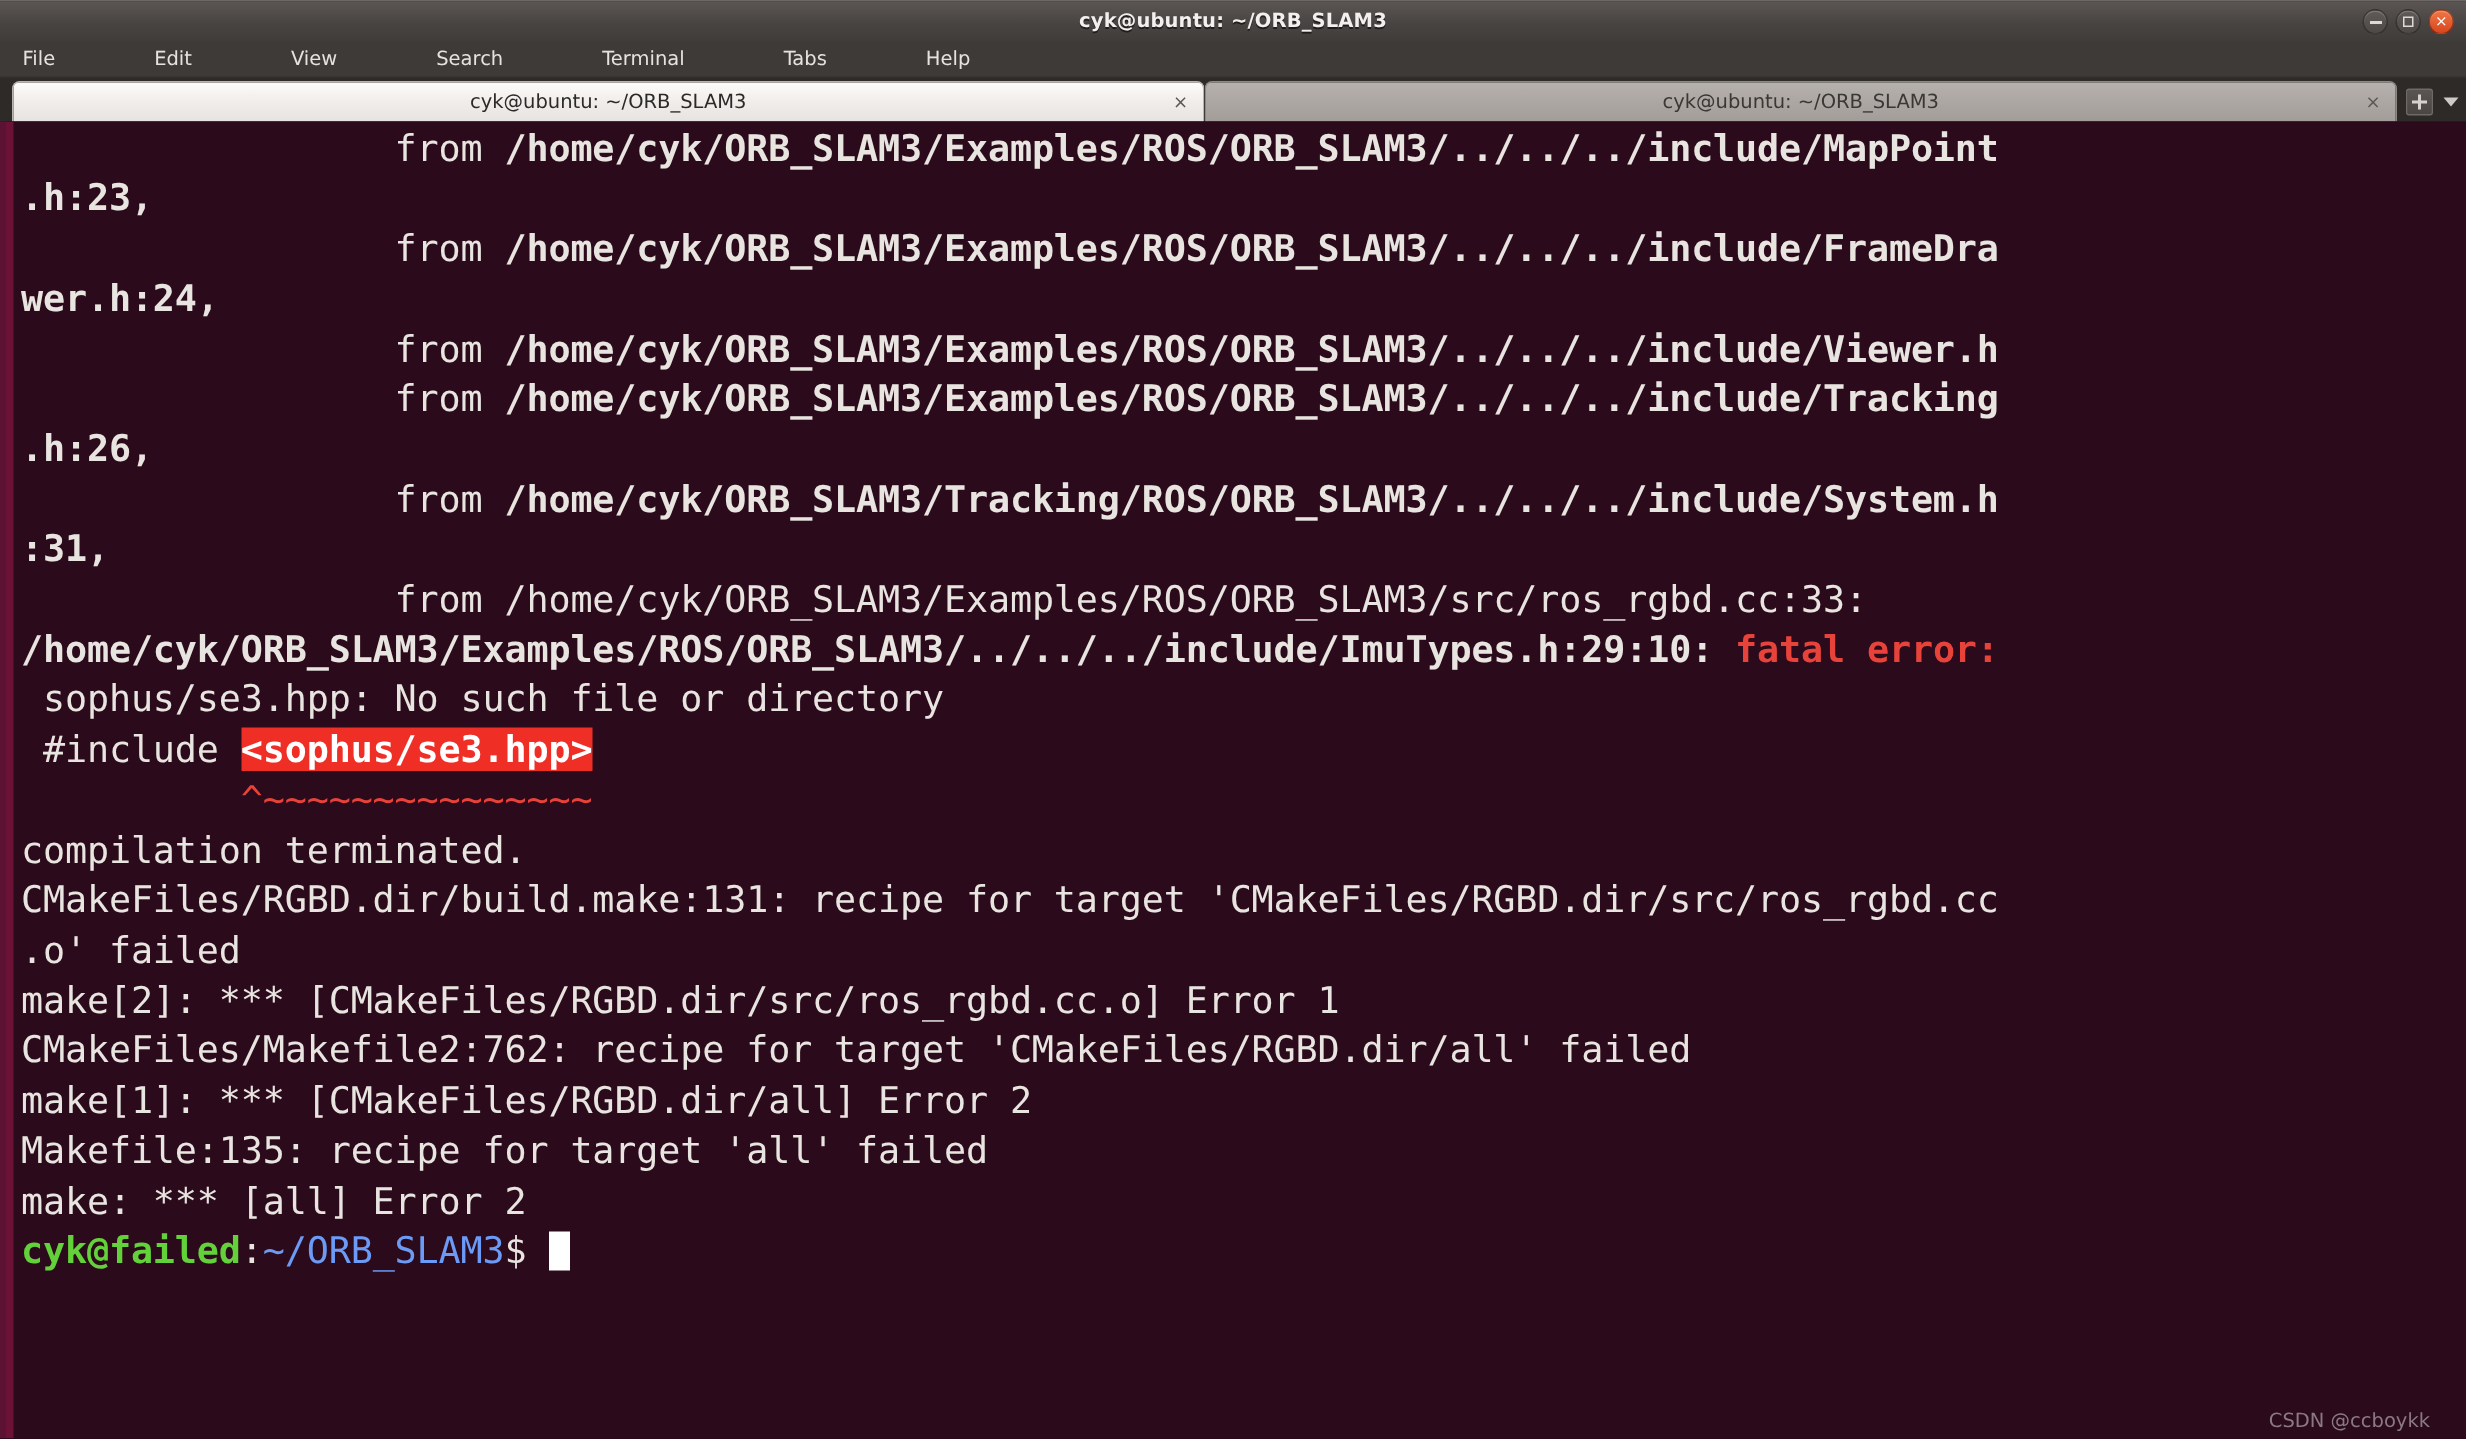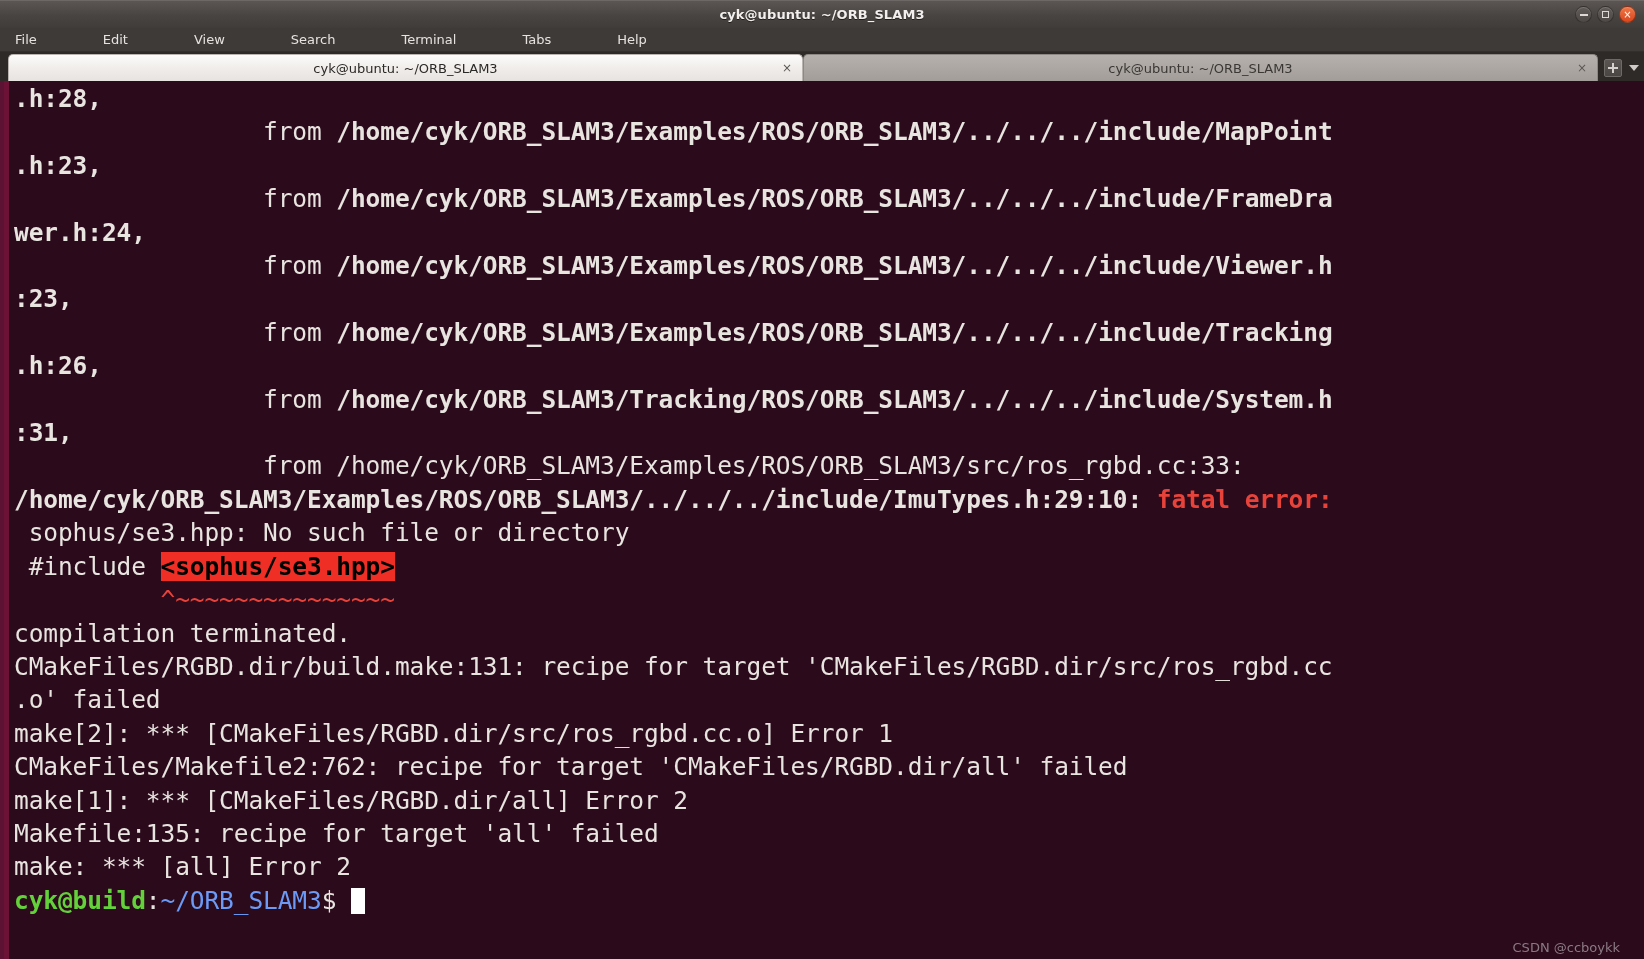--- a/index.html
+++ b/index.html
@@ -166,21 +166,21 @@
     font-family: "DejaVu Sans Mono", monospace;
     font-size: 24.5px;
     line-height: 33.4px;
     color: #e8e4e0;
     white-space: pre;
     letter-spacing: -0.1px;
   }
   .b { font-weight: bold; }
   .err { color: #e8433a; font-weight: bold; }
   .errplain { color: #e8433a; }
-  .hl { background: #ef2e26; color: #000000; font-weight: bold; }
+  .hl { background: #ef2e26; color: #ffffff; font-weight: bold; }
   .green { color: #63d13a; font-weight: bold; }
   .blue  { color: #6b9bf7; font-weight: normal; }
   .cursor {
     display: inline-block;
     width: 14px; height: 26px;
     background: #ffffff;
     vertical-align: -5px;
   }
   .watermark {
     position: absolute;
@@ -236,43 +236,41 @@
     </div>
     <div class="tabbar-right">
       <div class="newtab-btn"></div>
       <div class="tab-dropdown"></div>
     </div>
   </div>
 
   <div class="terminal">
     <div class="leftstripe"></div>
 
-    <div class="term-line b">.h:28,</div>
     <div class="term-line"><span>                 from </span><span class="b">/home/cyk/ORB_SLAM3/Examples/ROS/ORB_SLAM3/../../../include/MapPoint</span></div>
     <div class="term-line b">.h:23,</div>
     <div class="term-line"><span>                 from </span><span class="b">/home/cyk/ORB_SLAM3/Examples/ROS/ORB_SLAM3/../../../include/FrameDra</span></div>
     <div class="term-line b">wer.h:24,</div>
     <div class="term-line"><span>                 from </span><span class="b">/home/cyk/ORB_SLAM3/Examples/ROS/ORB_SLAM3/../../../include/Viewer.h</span></div>
-    <div class="term-line b">:23,</div>
     <div class="term-line"><span>                 from </span><span class="b">/home/cyk/ORB_SLAM3/Examples/ROS/ORB_SLAM3/../../../include/Tracking</span></div>
     <div class="term-line b">.h:26,</div>
     <div class="term-line"><span>                 from </span><span class="b">/home/cyk/ORB_SLAM3/Tracking/ROS/ORB_SLAM3/../../../include/System.h</span></div>
     <div class="term-line b">:31,</div>
     <div class="term-line"><span>                 from </span><span>/home/cyk/ORB_SLAM3/Examples/ROS/ORB_SLAM3/src/ros_rgbd.cc:33:</span></div>
     <div class="term-line"><span class="b">/home/cyk/ORB_SLAM3/Examples/ROS/ORB_SLAM3/../../../include/ImuTypes.h:29:10: </span><span class="err">fatal error:</span></div>
     <div class="term-line"> sophus/se3.hpp: No such file or directory</div>
     <div class="term-line"><span> #include </span><span class="hl">&lt;sophus/se3.hpp&gt;</span></div>
     <div class="term-line errplain">          ^~~~~~~~~~~~~~~~</div>
     <div class="term-line">compilation terminated.</div>
     <div class="term-line">CMakeFiles/RGBD.dir/build.make:131: recipe for target 'CMakeFiles/RGBD.dir/src/ros_rgbd.cc</div>
     <div class="term-line">.o' failed</div>
     <div class="term-line">make[2]: *** [CMakeFiles/RGBD.dir/src/ros_rgbd.cc.o] Error 1</div>
     <div class="term-line">CMakeFiles/Makefile2:762: recipe for target 'CMakeFiles/RGBD.dir/all' failed</div>
     <div class="term-line">make[1]: *** [CMakeFiles/RGBD.dir/all] Error 2</div>
     <div class="term-line">Makefile:135: recipe for target 'all' failed</div>
     <div class="term-line">make: *** [all] Error 2</div>
 
-    <div class="term-line"><span class="green">cyk@build</span><span>:</span><span class="blue">~/ORB_SLAM3</span><span>$ </span><span class="cursor"></span></div>
+    <div class="term-line"><span class="green">cyk@failed</span><span>:</span><span class="blue">~/ORB_SLAM3</span><span>$ </span><span class="cursor"></span></div>
 
     <div class="watermark">CSDN @ccboykk</div>
   </div>
 
 </div>
 
 </body></html>

